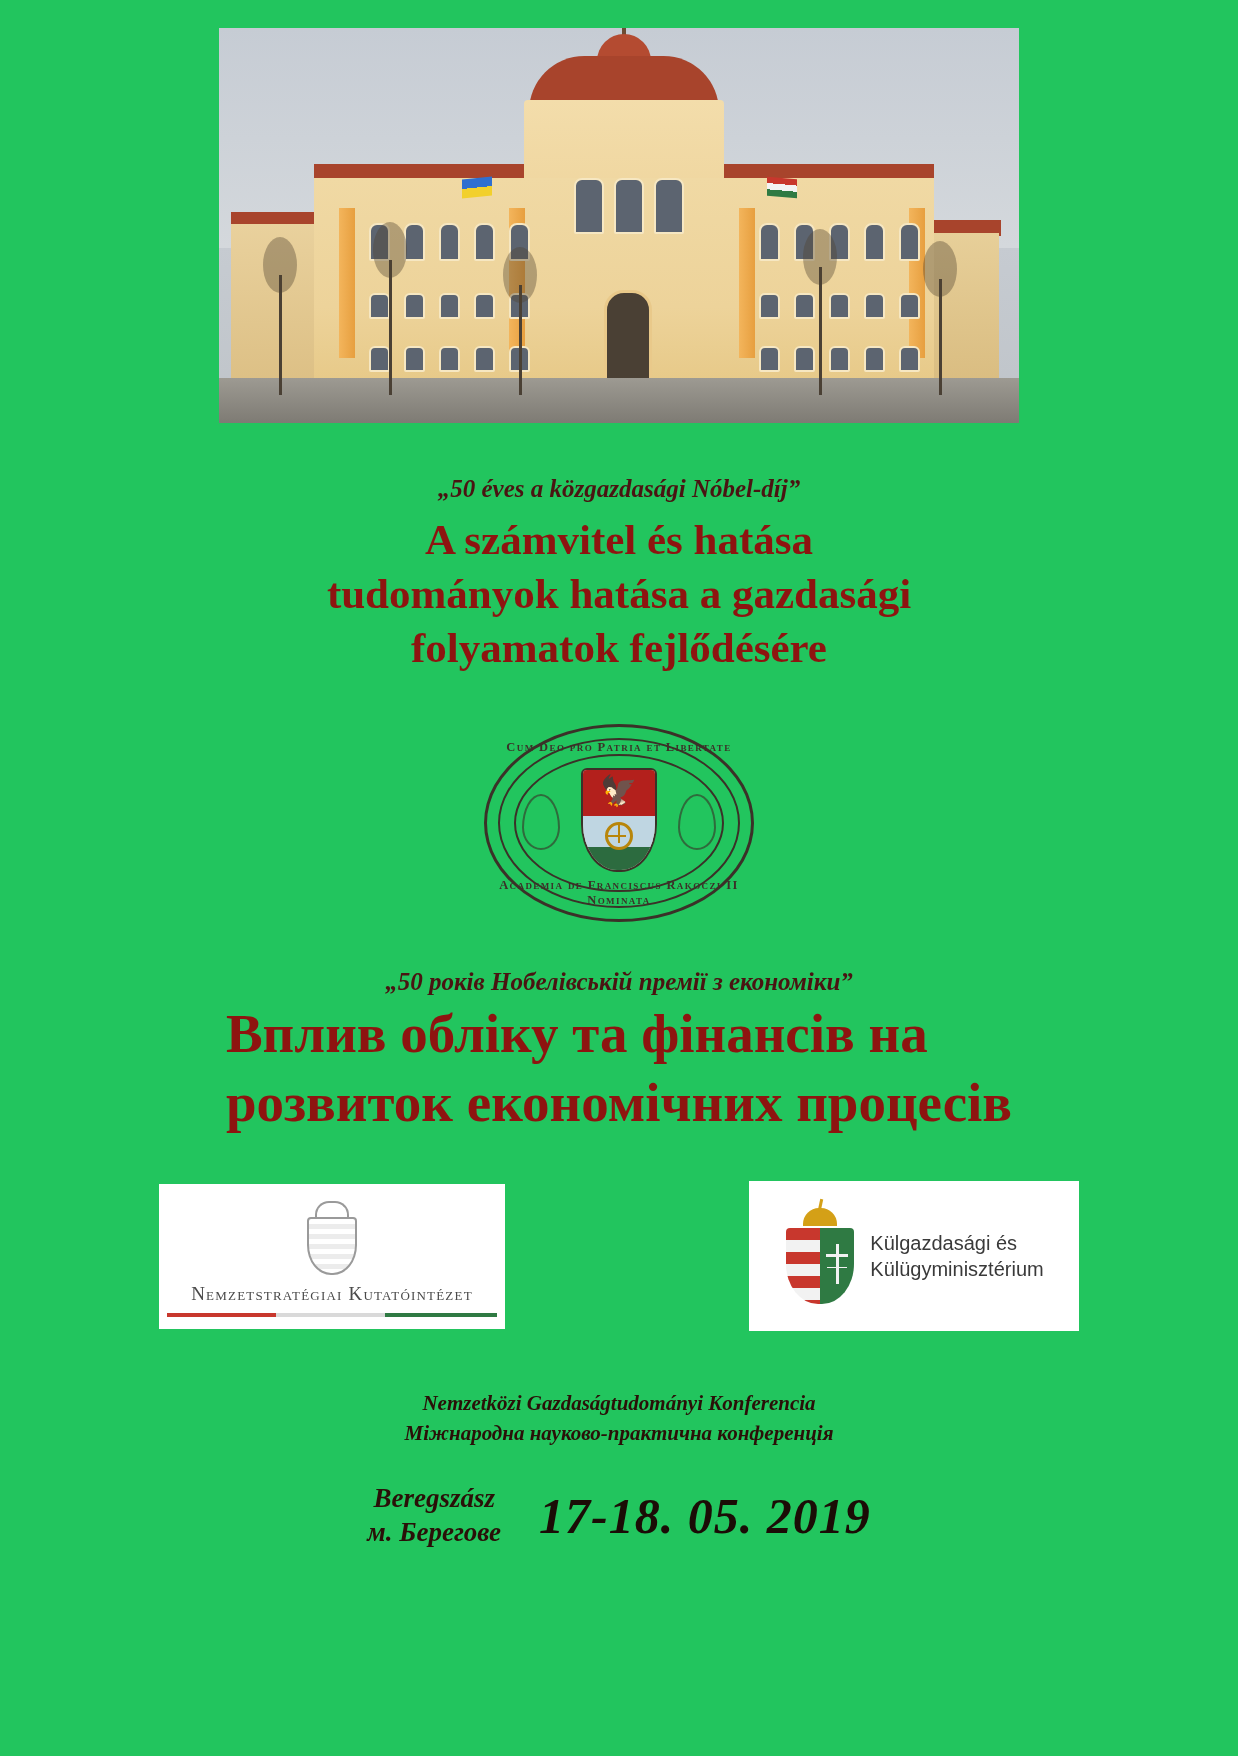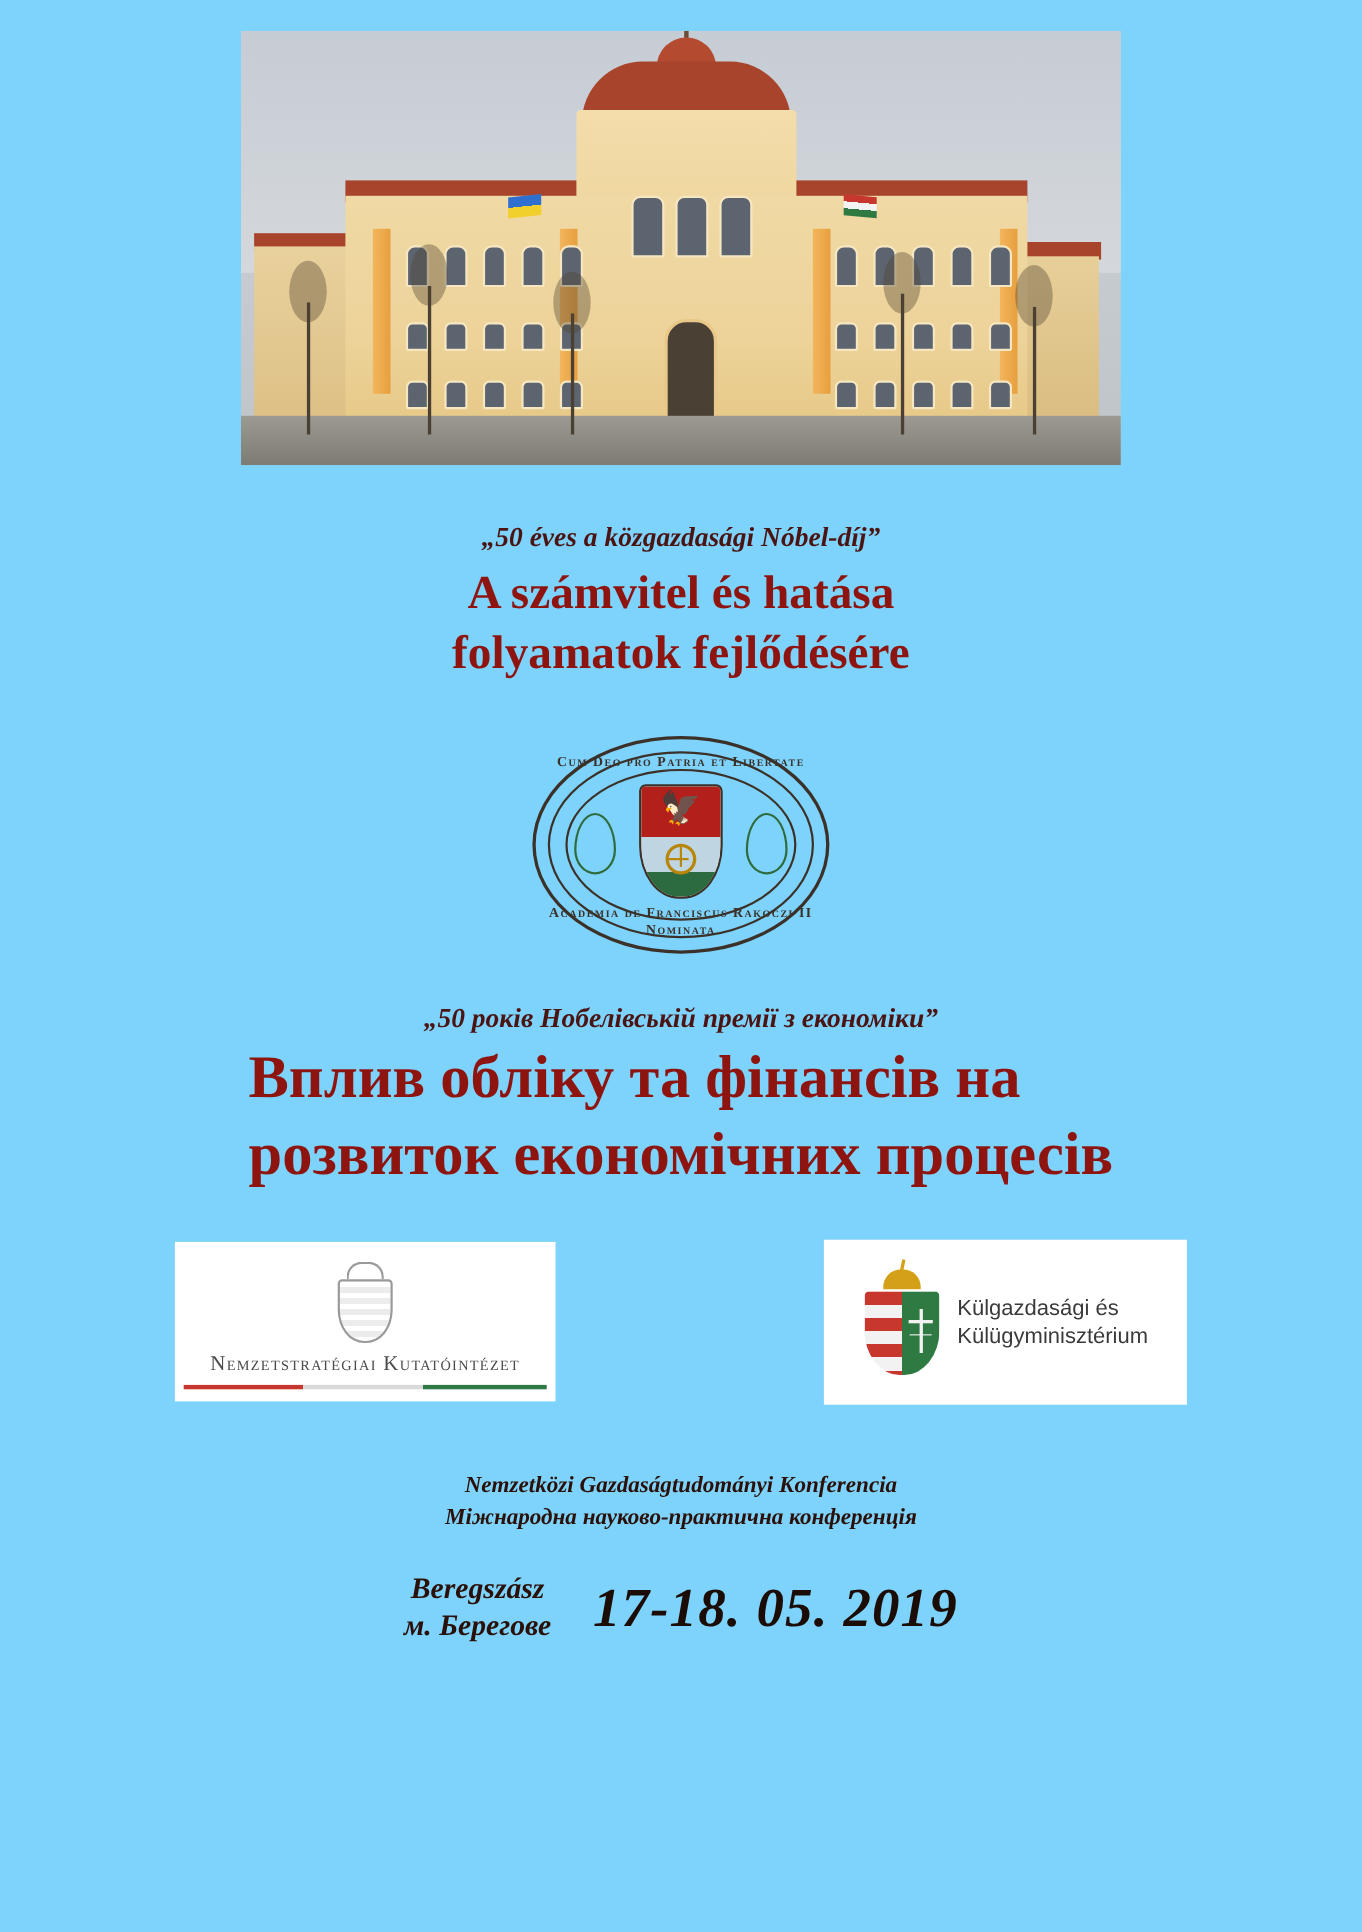--- a/index.html
+++ b/index.html
@@ -13,21 +13,21 @@
     background: #d8c9a6;
     font-family: "Liberation Serif", serif;
     overflow: hidden;
     position: relative;
   }
 
   .poster {
     width: 1238px;
     height: 1756px;
     position: relative;
-    background: #7dd3fc;
+    background: #22c55e;
     display: flex;
     flex-direction: column;
     align-items: center;
   }
 
   
   .photo-wrap {
     margin-top: 28px;
     width: 800px;
     height: 395px;
@@ -520,20 +520,21 @@
       <div class="tree" style="left:170px; height:135px;"></div>
       <div class="tree" style="left:300px; height:110px;"></div>
       <div class="tree" style="left:600px; height:128px;"></div>
       <div class="tree" style="left:720px; height:116px;"></div>
     </div>
   </div>
 
   <div class="hu-sub">„50 éves a közgazdasági Nóbel-díj”</div>
   <div class="hu-title">
     <div>A számvitel és hatása</div>
+    <div>tudományok hatása a gazdasági</div>
     <div>folyamatok fejlődésére</div>
   </div>
 
   <div class="seal">
     <div class="seal-ring"></div>
     <div class="seal-ring inner"></div>
     <div class="seal-ring inner2"></div>
     <div class="seal-text-top">Cum Deo pro Patria et Libertate</div>
     <div class="seal-text-bottom">Academia de Franciscus Rakoczi II Nominata</div>
     <div class="leaf l"></div>

